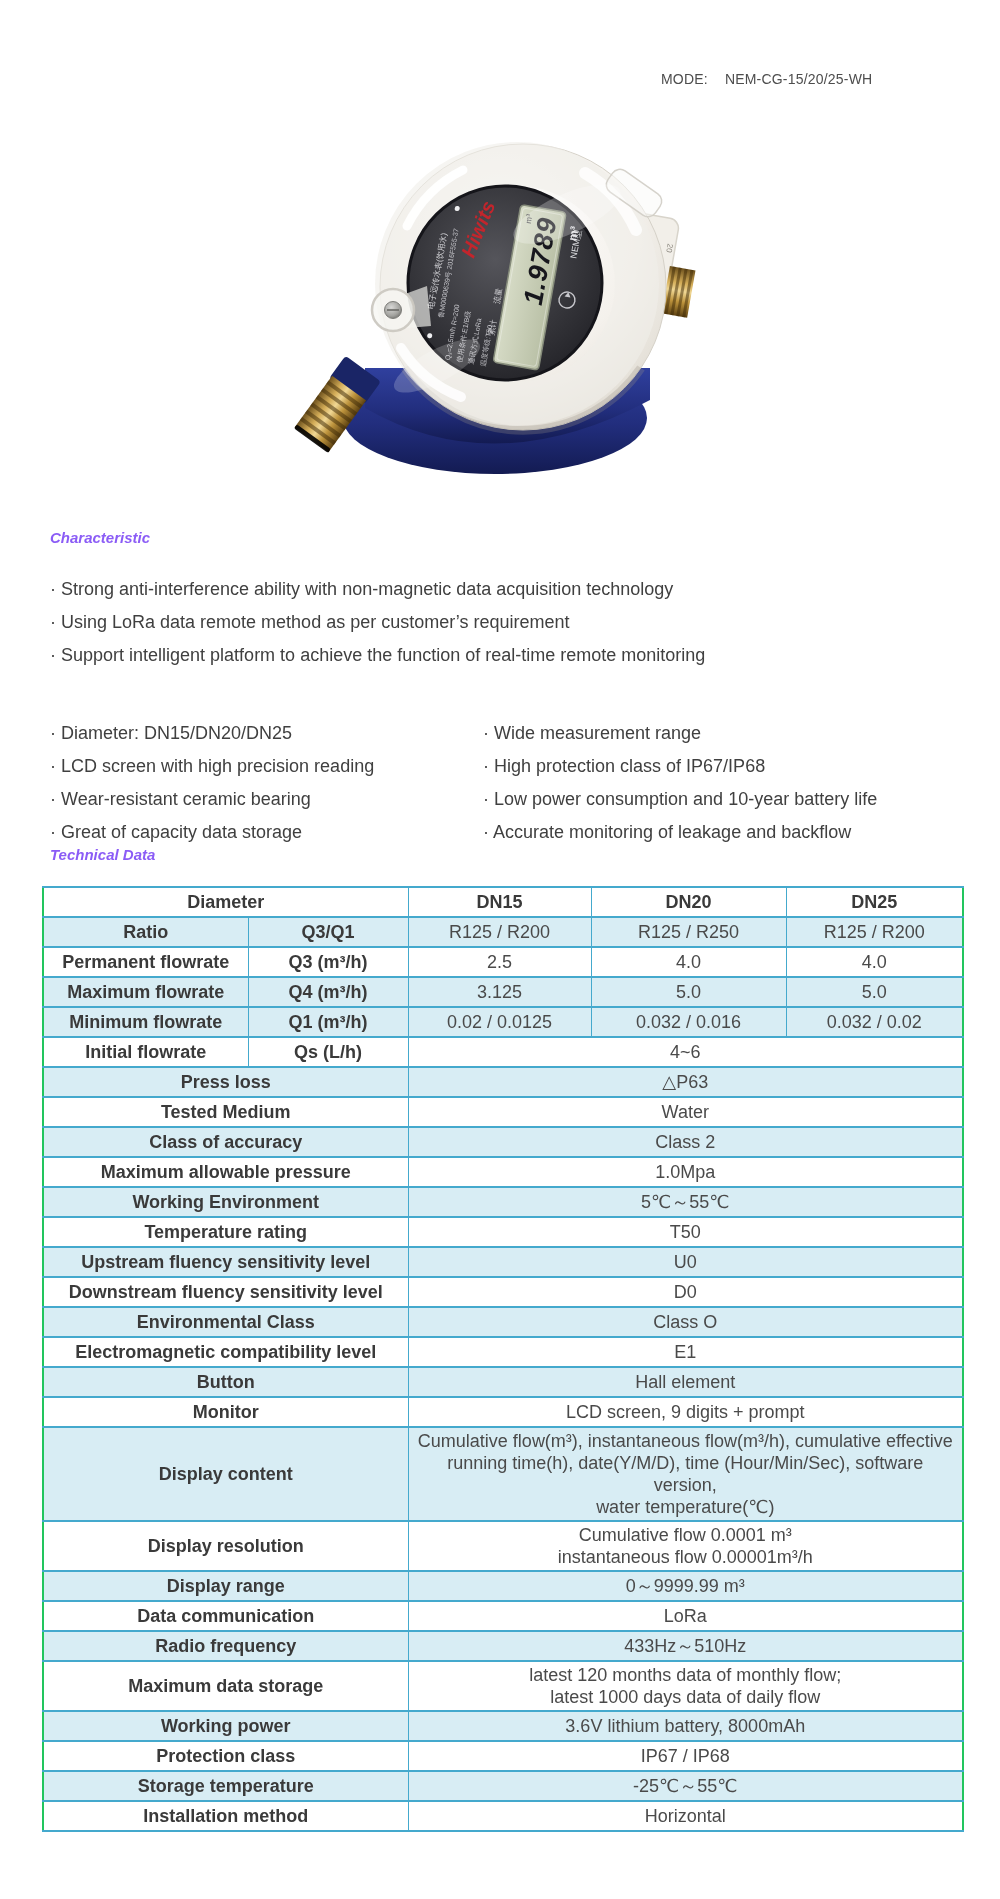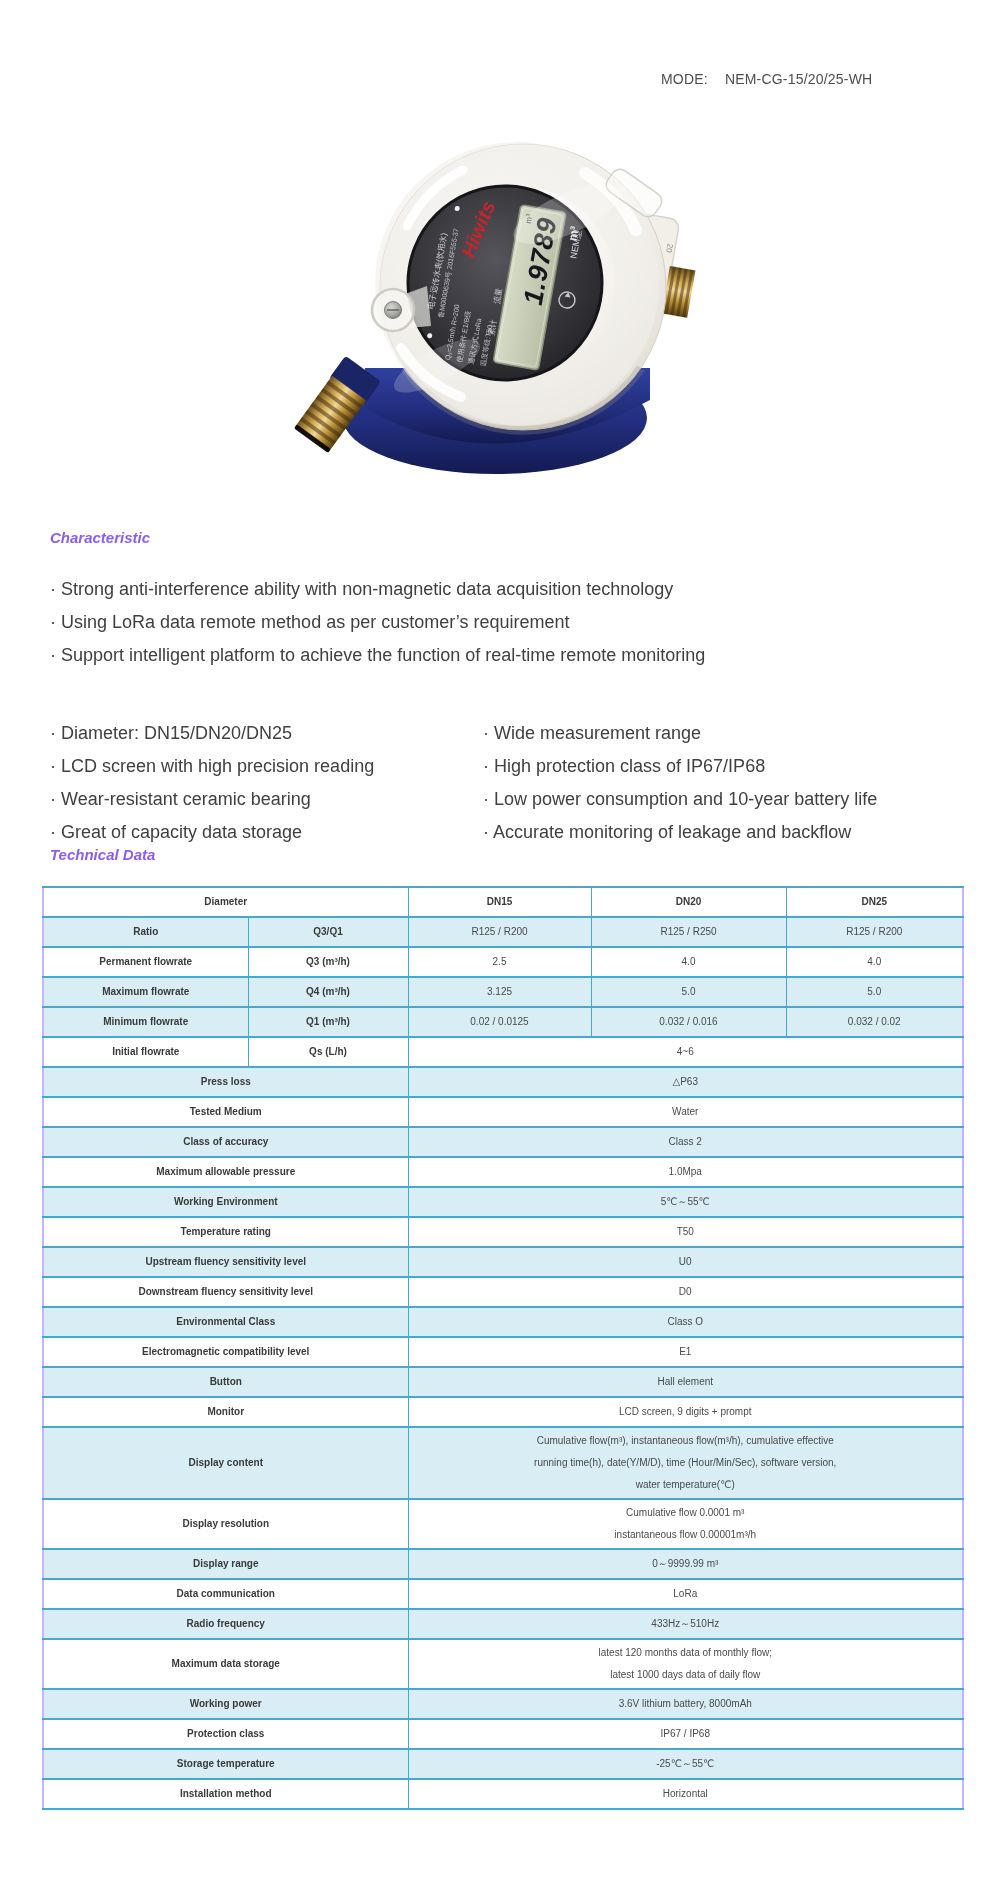--- a/index.html
+++ b/index.html
@@ -10,21 +10,21 @@
   .mode-line{position:absolute;top:71px;left:661px;font-size:14px;font-weight:normal;color:#4d4d4d;letter-spacing:.2px;white-space:nowrap;}
   .mode-line .model{margin-left:17px;}
   .meter{position:absolute;left:255px;top:118px;width:470px;height:360px;}
   .section-title{position:absolute;left:50px;margin:0;font-size:15px;font-weight:bold;color:#8b5cf6;font-style:italic;}
   #char-title{top:529px;}
   #tech-title{top:846px;}
   .bullets{position:absolute;left:50px;top:579px;font-size:18px;color:#404040;}
   .bullets .bullet{line-height:20px;margin-bottom:13px;white-space:nowrap;}
   .bullet-cols{position:absolute;left:50px;top:681px;display:grid;grid-template-columns:433px auto;grid-auto-rows:33px;font-size:18px;color:#404040;margin-top:42px;}
   .bullet-cols .bullet{line-height:20px;white-space:nowrap;}
-  .tech-table{position:absolute;left:42px;top:886px;width:920px;border-collapse:collapse;table-layout:fixed;font-size:10px;color:#4a4a4a;border:2px solid #c4b5fd;}
+  .tech-table{position:absolute;left:42px;top:886px;width:920px;border-collapse:collapse;table-layout:fixed;font-size:18px;color:#4a4a4a;border:2px solid #22c55e;}
   .tech-table td{
     border:1px solid #44a9cd;border-top-width:2px;border-bottom-width:2px;
     padding:2px 6px;text-align:center;vertical-align:middle;line-height:22px;height:24px;
     white-space:pre-line;background:#ffffff;
   }
   .tech-table tr.shade td{background:#d8edf4;}
   .tech-table td.b{font-weight:bold;color:#3a3a3a;}
   svg text{font-family:"Liberation Sans","DejaVu Sans",sans-serif;}
 </style>
 </head>

